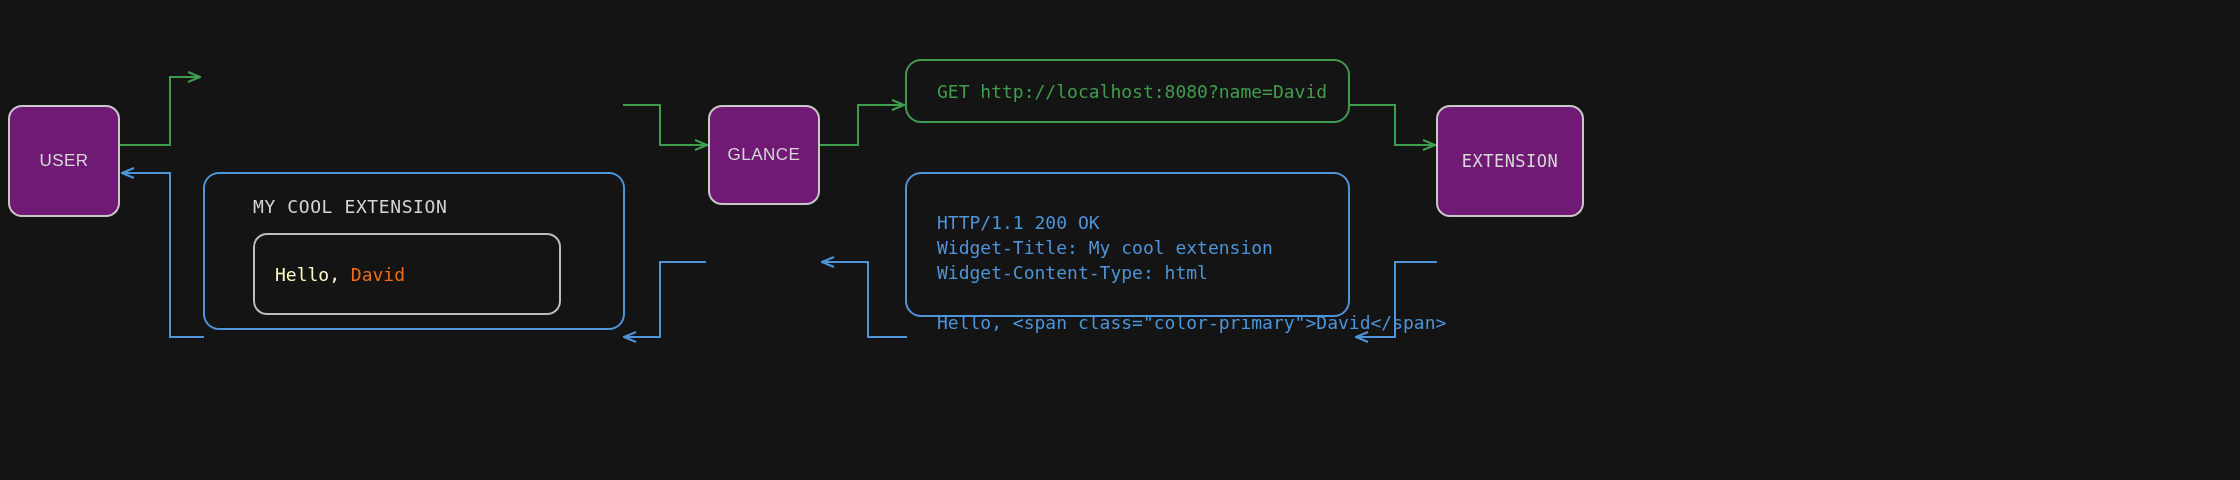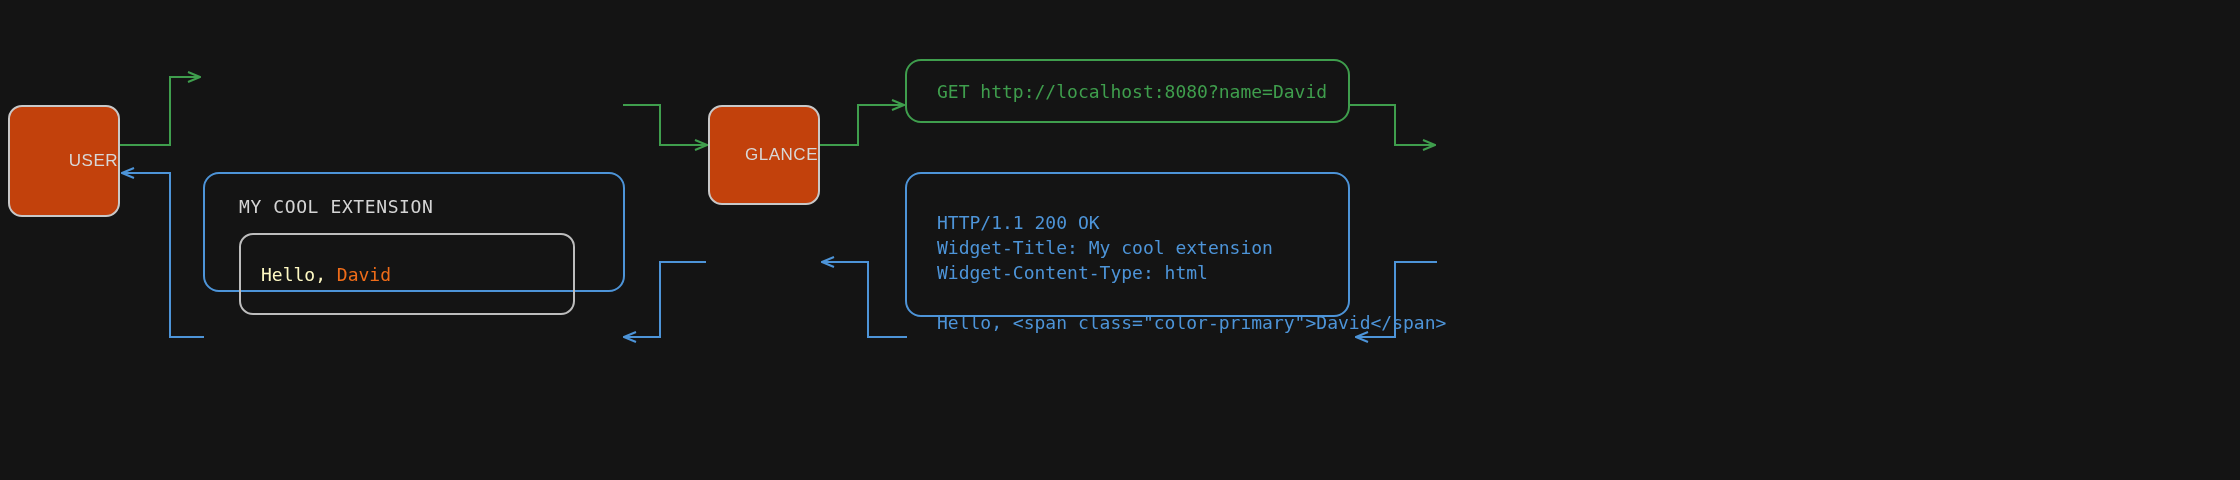--- a/index.html
+++ b/index.html
@@ -20,24 +20,24 @@
     left: 0;
     top: 0;
     width: 2240px;
     height: 480px;
     pointer-events: none;
   }
   .node {
     position: absolute;
     border: 2px solid #c8c8c8;
     border-radius: 14px;
-    background: #c2410c;
+    background: #701a75;
     display: flex;
     align-items: center;
-    justify-content: flex-end;
+    justify-content: center;
     color: #d8d8d8;
     letter-spacing: 0.5px;
     box-sizing: border-box;
   }
   .node.sans {
     font-family: "Liberation Sans", sans-serif;
     font-size: 17px;
   }
   .node.mono {
     font-family: "DejaVu Sans Mono", monospace;
@@ -141,35 +141,38 @@
   </svg>
 
   <div class="node sans" style="left:8px; top:105px; width:112px; height:112px;">
     <span>USER</span>
   </div>
 
   <div class="node sans" style="left:708px; top:105px; width:112px; height:100px;">
     <span>GLANCE</span>
   </div>
 
+  <div class="node mono" style="left:1436px; top:105px; width:148px; height:112px;">
+    <span>EXTENSION</span>
+  </div>
 
 
   <div class="bubble" style="left:905px; top:59px; width:445px; height:64px; display:flex; align-items:center;">
     <pre class="code">GET http://localhost:8080?name=David</pre>
   </div>
 
   <div class="bubble blue" style="left:905px; top:172px; width:445px; height:145px; padding-top:36px;">
     <pre class="code blue">HTTP/1.1 200 OK
 Widget-Title: My cool extension
 Widget-Content-Type: html
 
 Hello, &lt;span class="color-primary"&gt;David&lt;/span&gt;</pre>
   </div>
 
-  <div class="bubble blue" style="left:203px; top:172px; width:422px; height:120px; padding:22px 22px;">
+  <div class="bubble blue" style="left:203px; top:172px; width:422px; height:158px; padding:22px 36px;">
     <div class="widget-title">MY COOL EXTENSION</div>
     <div class="widget-frame">
       <span class="widget-line">Hello, </span>
         <span class="widget-line accent">David</span>
     </div>
   </div>
 
 </div>
 
 </body></html>

